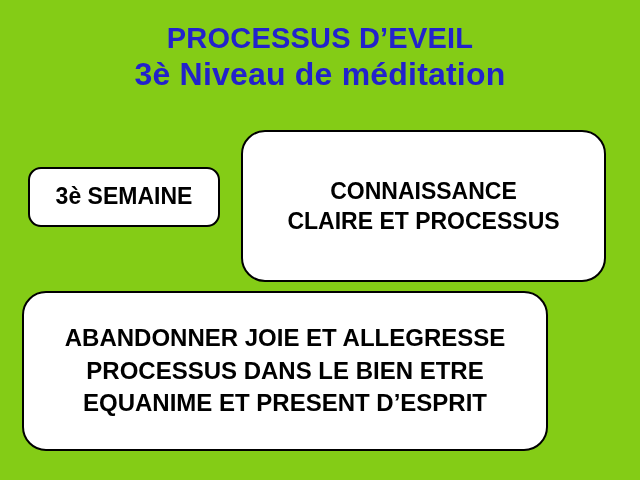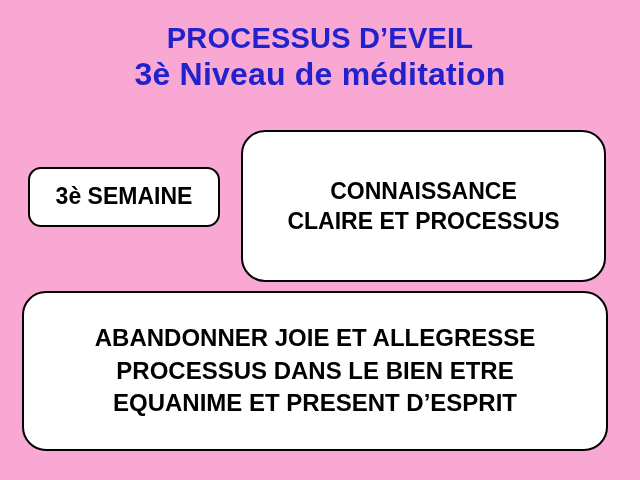--- a/index.html
+++ b/index.html
@@ -10,21 +10,21 @@
     width: 640px;
     height: 480px;
     background: #ffffff;
     font-family: "Liberation Sans", sans-serif;
     overflow: hidden;
   }
   #slide {
     position: relative;
     width: 640px;
     height: 480px;
-    background: #f9a8d4;
+    background: #84cc16;
   }
 
   
   .title-block {
     position: absolute;
     left: 0;
     top: 24px;
     width: 640px;
     text-align: center;
     line-height: 1.0;
@@ -87,21 +87,21 @@
     height: 152px;
     border-radius: 24px;
     font-size: 23px;
   }
   #box-connaissance .ln { line-height: 1.32; }
 
   
   #box-abandonner {
     left: 22px;
     top: 291px;
-    width: 586px;
+    width: 526px;
     height: 160px;
     border-radius: 24px;
     font-size: 24px;
   }
   #box-abandonner .ln { line-height: 1.37; }
 </style>
 </head>
 <body>
 
 <div id="slide">

